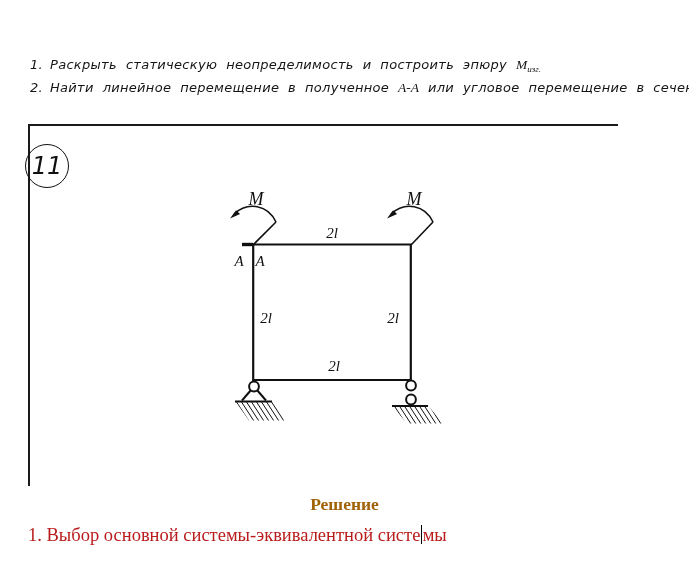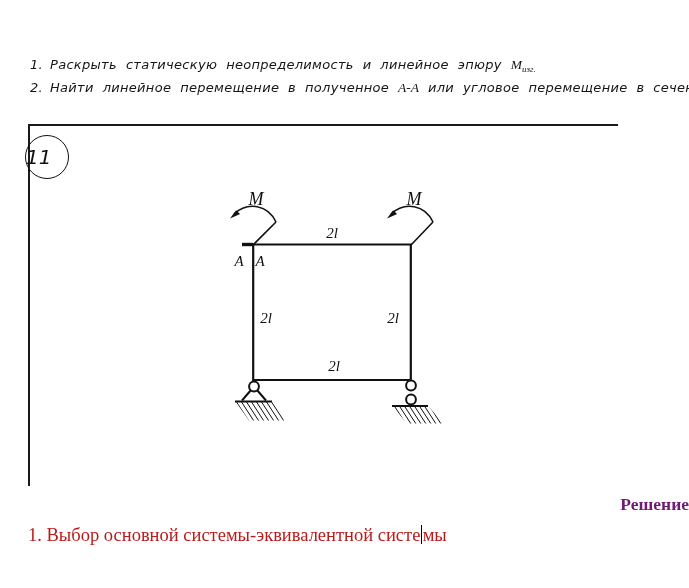--- a/index.html
+++ b/index.html
@@ -22,54 +22,54 @@
     font-style:italic;font-size:13.5px;letter-spacing:0;
   }
   .msub{
     font-family:"Liberation Serif","DejaVu Serif",serif;
     font-style:italic;font-size:9px;vertical-align:-3px;letter-spacing:0;text-align:right;
   }
   
   .rule-h{position:absolute;left:28px;top:124px;width:590px;height:2px;background:#1a1a1a;}
   .rule-v{position:absolute;left:28px;top:124px;width:1.5px;height:362px;background:#1a1a1a;}
   .num-circle{
-    position:absolute;left:25px;top:135px;width:44px;height:44px;
+    position:absolute;left:25px;top:144px;width:44px;height:44px;
     border:1.6px solid #111;border-radius:50%;box-sizing:border-box;
-    display:flex;align-items:center;
+    display:flex;align-items:center;justify-content:center;
     font-family:"DejaVu Sans",sans-serif;font-style:italic;
-    font-size:20px;color:#111;background:transparent;
+    font-size:24px;color:#111;background:transparent;
   }
   
   .diagram{position:absolute;left:215px;top:180px;width:250px;height:250px;}
   .diagram text{
     font-family:"Liberation Serif","DejaVu Serif",serif;
     font-style:italic;fill:#111;
   }
   .lbl-M{font-size:18px;}
   .lbl-A{font-size:15px;}
   .lbl-dim{font-size:15px;}
   
   .solution-heading{
-    position:absolute;left:0;right:0;top:494px;text-align:right;
-    font-weight:bold;font-size:17.5px;color:#701a75;
+    position:absolute;left:0;right:0;top:494px;text-align:center;
+    font-weight:bold;font-size:17.5px;color:#a16207;
   }
   .solution-step{
     position:absolute;left:28px;top:525px;font-size:18.5px;color:#b91c1c;
     white-space:nowrap;
   }
   .caret{
     display:inline-block;width:1.3px;height:19px;background:#000;
     vertical-align:-3px;margin:0 .5px;
   }
 </style>
 </head>
 <body>
 
 <div class="tasks">
-  <div class="task-line"><span class="task-num">1.</span><span>Раскрыть статическую неопределимость и линейное эпюру</span>&nbsp;<span class="serif-it">М</span><span class="msub">изг.</span></div>
+  <div class="task-line"><span class="task-num">1.</span><span>Раскрыть статическую неопределимость и построить эпюру</span>&nbsp;<span class="serif-it">М</span><span class="msub">изг.</span></div>
   <div class="task-line"><span class="task-num">2.</span><span>Найти линейное перемещение в полученное</span>&nbsp;<span class="serif-it">А-А</span>&nbsp;<span>или угловое перемещение в сечении</span>&nbsp;</div>
 </div>
 
 <div class="rule-h"></div>
 <div class="rule-v"></div>
 
 <div class="num-circle">
   <span>11</span>
 </div>
 

